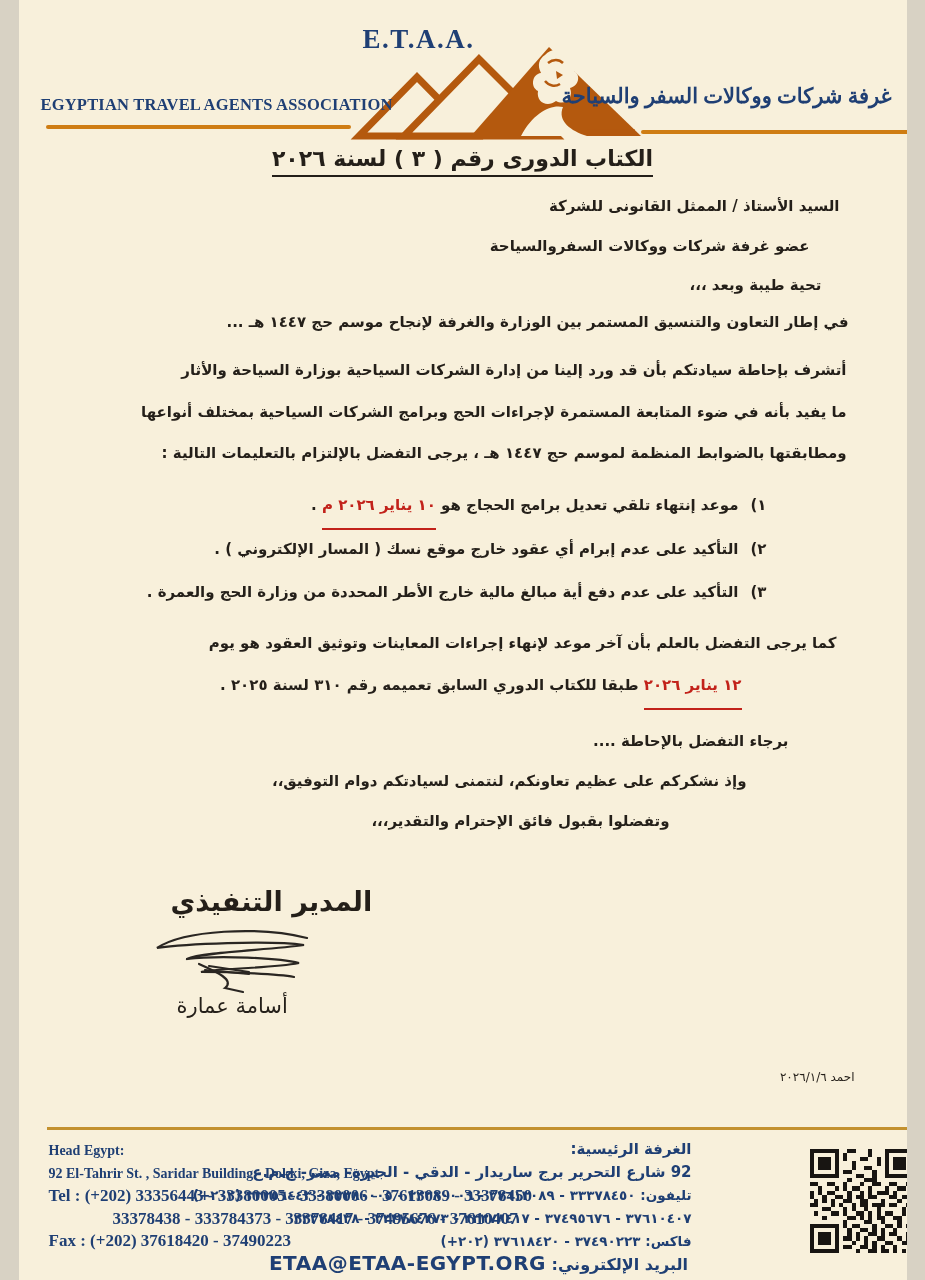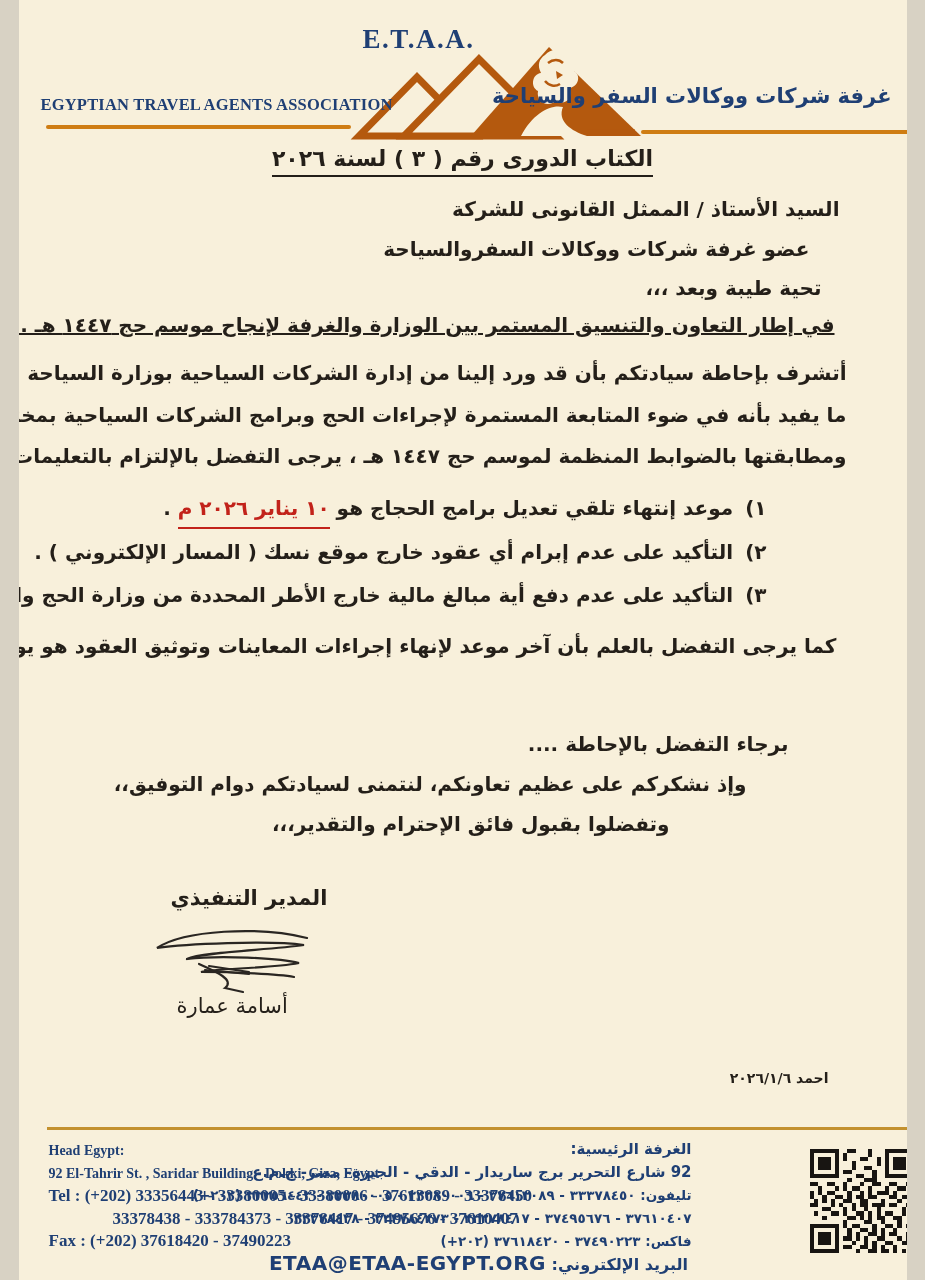--- a/index.html
+++ b/index.html
@@ -13,36 +13,36 @@
   .navy { color:#1f3f74; }
   .serif { font-family:"Liberation Serif", serif; }
   .b { font-weight:bold; }
   .rtl { direction:rtl; unicode-bidi:embed; }
   .rule { position:absolute; background:#cf7d13; height:3.5px; border-radius:2px; }
 
   
   .etaa-acronym { left:344px; top:24px; font-size:27px; letter-spacing:1.5px; }
   .logo { left:330px; top:40px; }
   .org-en { left:22px; top:95px; font-size:16.5px; letter-spacing:0.2px; }
-  .org-ar { right:15px; top:84px; font-size:21px; }
+  .org-ar { right:15px; top:84px; font-size:21px;font-family:Liberation Serif, serif; }
 
   
   .title-wrap { left:0; right:0; top:146px; text-align:center; font-size:22px; font-weight:bold; direction:rtl; }
   .title-wrap span { border-bottom:2.5px solid #241f19; padding-bottom:4px;margin-top:17px; }
 
   
-  .line { position:absolute; white-space:nowrap; direction:rtl; font-weight:bold; font-size:20px;text-align:right; }
-  .red { color:#c2221a; border-bottom:2.2px solid #c2221a; padding-bottom:7px; }
+  .line { position:absolute; white-space:nowrap; direction:rtl; font-weight:bold; font-size:15px;text-align:right; }
+  .red { color:#c2221a; border-bottom:2.2px solid #c2221a; padding-bottom:14px; }
   .num { margin-left:12px; }
 
   
-  .sig-title { left:152px; top:886px; font-size:21px; font-weight:bold; direction:rtl; }
+  .sig-title { left:152px; top:886px; font-size:27px; font-weight:bold; direction:rtl; }
   .sig-name  { left:158px; top:994px; font-size:21px; font-weight:normal; direction:rtl; }
   .sig-svg { position:absolute; left:120px; top:922px; }
-  .annotation { right:78px; top:1070px; font-size:14px; font-weight:bold; direction:rtl; }
+  .annotation { right:52px; top:1070px; font-size:12px; font-weight:normal; direction:rtl; }
 
   
   .footer-rule { top:1127px; left:28px; width:868px; height:3px; background:#c3912f; }
   .footer-en { left:30px; top:1140px; font-family:"Liberation Serif", serif; font-weight:bold;
                color:#1f3f74; font-size:14px; line-height:22.5px; }
   .footer-en .tel { font-size:17px; }
   .footer-en .tel2 { padding-left:64px; }
   .footer-ar { right:215px; top:1138px; text-align:right; direction:rtl; font-weight:bold;
                color:#1f3f74; font-size:15px; line-height:23px; }
   .footer-ar .tel { font-size:13.5px; }
@@ -74,37 +74,40 @@
   <div class="rule" style="left:27px; top:125px; width:305px;"></div>
 
   <div class="abs org-ar b navy rtl">غرفة شركات ووكالات السفر والسياحة</div>
   <div class="rule" style="left:622px; top:130px; width:283px;"></div>
 
   <div class="abs title-wrap"><span>الكتاب الدورى رقم ( ٣ ) لسنة ٢٠٢٦</span></div>
 
   <div class="line" style="top:197px; right:67px;">السيد الأستاذ / الممثل القانونى للشركة</div>
   <div class="line" style="top:237px; right:97px;">عضو غرفة شركات ووكالات السفروالسياحة</div>
   <div class="line" style="top:276px; right:85px;">تحية طيبة وبعد ،،،</div>
-  <div class="line" style="top:313px; right:72px;text-decoration:underline;">في إطار التعاون والتنسيق المستمر بين الوزارة والغرفة لإنجاح موسم حج ١٤٤٧ هـ ...</div>
+  <div class="line" style="top:313px; right:58px;">في إطار التعاون والتنسيق المستمر بين الوزارة والغرفة لإنجاح موسم حج ١٤٤٧ هـ ...</div>
 
   <div class="line" style="top:361px; right:60px;">أتشرف بإحاطة سيادتكم بأن قد ورد إلينا من إدارة الشركات السياحية بوزارة السياحة والأثار</div>
   <div class="line" style="top:403px; right:60px;">ما يفيد بأنه في ضوء المتابعة المستمرة لإجراءات الحج وبرامج الشركات السياحية بمختلف أنواعها</div>
   <div class="line" style="top:444px; right:60px;">ومطابقتها بالضوابط المنظمة لموسم حج ١٤٤٧ هـ ، يرجى التفضل بالإلتزام بالتعليمات التالية :</div>
 
   <div class="line" style="top:496px; right:140px;">
     <span class="num">١)</span><span>موعد إنتهاء تلقي تعديل برامج الحجاج هو </span><span class="red">١٠ يناير ٢٠٢٦ م</span><span> .</span>
   </div>
   <div class="line" style="top:540px; right:140px;">
     <span class="num">٢)</span><span>التأكيد على عدم إبرام أي عقود خارج موقع نسك ( المسار الإلكتروني ) .</span>
   </div>
   <div class="line" style="top:583px; right:140px;">
     <span class="num">٣)</span><span>التأكيد على عدم دفع أية مبالغ مالية خارج الأطر المحددة من وزارة الحج والعمرة .</span>
   </div>
 
   <div class="line" style="top:634px; right:70px;">كما يرجى التفضل بالعلم بأن آخر موعد لإنهاء إجراءات المعاينات وتوثيق العقود هو يوم</div>
+  <div class="line" style="top:676px; right:165px;">
+    <span class="red">١٢ يناير ٢٠٢٦</span><span> طبقا للكتاب الدوري السابق تعميمه رقم ٣١٠ لسنة ٢٠٢٥ .</span>
+  </div>
 
   <div class="line" style="top:772px; right:160px;">وإذ نشكركم على عظيم تعاونكم، لنتمنى لسيادتكم دوام التوفيق،،</div>
   <div class="line" style="top:732px; right:118px;">برجاء التفضل بالإحاطة ....</div>
   <div class="line" style="top:812px; right:237px;">وتفضلوا بقبول فائق الإحترام والتقدير،،،</div>
 
   <div class="abs sig-title">المدير التنفيذي</div>
   <svg class="sig-svg" width="190" height="72" viewBox="0 0 190 72">
     <g fill="none" stroke="#2a2622" stroke-width="2.2" stroke-linecap="round">
       <path d="M168,16 C120,4 45,8 18,26 C45,22 130,18 165,23 C130,28 62,30 48,37"></path>
       <path d="M48,37 C80,33 140,36 160,41 C128,47 78,46 62,50 C95,50 140,52 155,55"></path>

